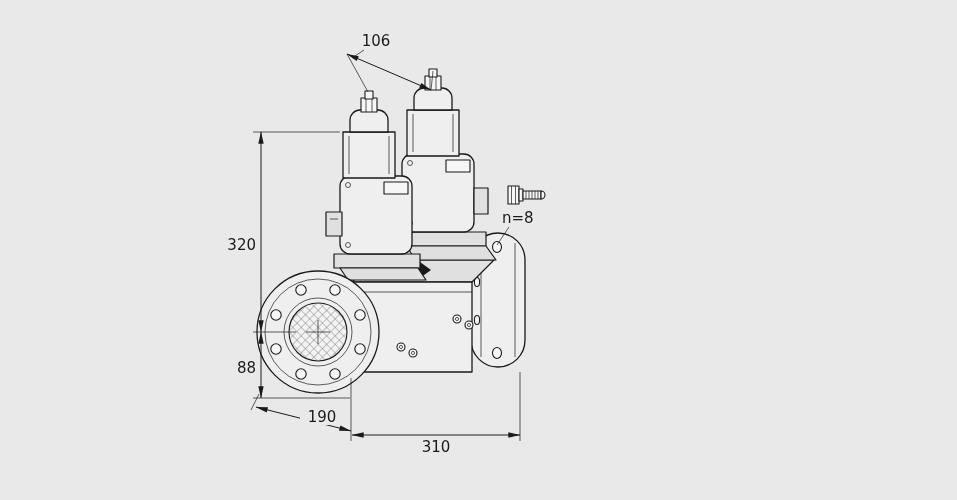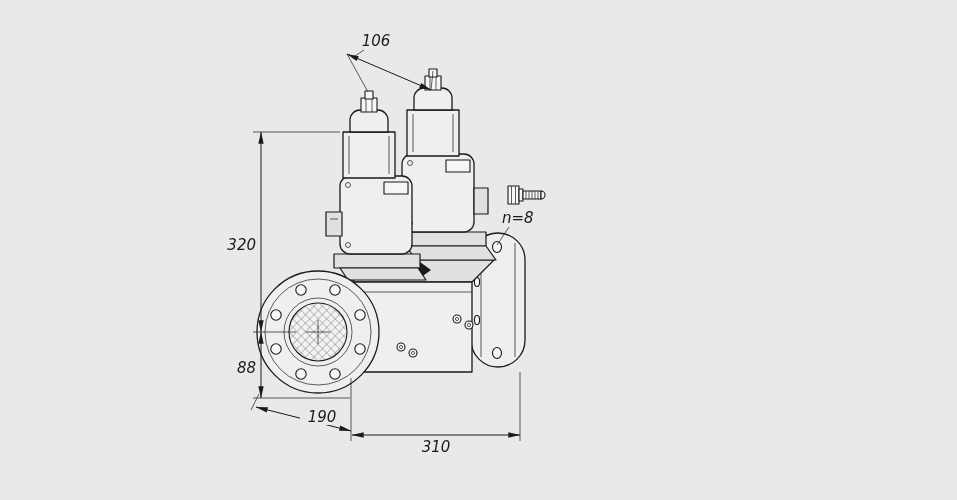--- a/index.html
+++ b/index.html
@@ -2,21 +2,21 @@
 <html><head>
 <meta charset="utf-8">
 <style>
   html,body{margin:0;padding:0;}
   body{
     width:957px;height:500px;
     background:#e9e9e9;
     font-family:"DejaVu Sans",sans-serif;
     overflow:hidden;
   }
-  .stage{position:relative;width:957px;height:450px;font-style:italic;}
+  .stage{position:relative;width:957px;height:450px;}
   svg{position:absolute;left:0;top:0;}
   .sf  {stroke:#1a1a1a;fill:#efefef;stroke-width:1.3;stroke-linejoin:round;}
   .sfd {stroke:#1a1a1a;fill:#e0e0e0;stroke-width:1.2;stroke-linejoin:round;}
   .sfl {stroke:#1a1a1a;fill:#f6f6f6;stroke-width:1.1;stroke-linejoin:round;}
   .thin{stroke:#1a1a1a;stroke-width:0.7;fill:none;}
   .dim {stroke:#1a1a1a;stroke-width:1;fill:none;}
   .lbl {font-family:"DejaVu Sans",sans-serif;font-size:15px;fill:#1a1a1a;}
   .bg  {fill:#e9e9e9;stroke:none;}
 </style>
 </head>

